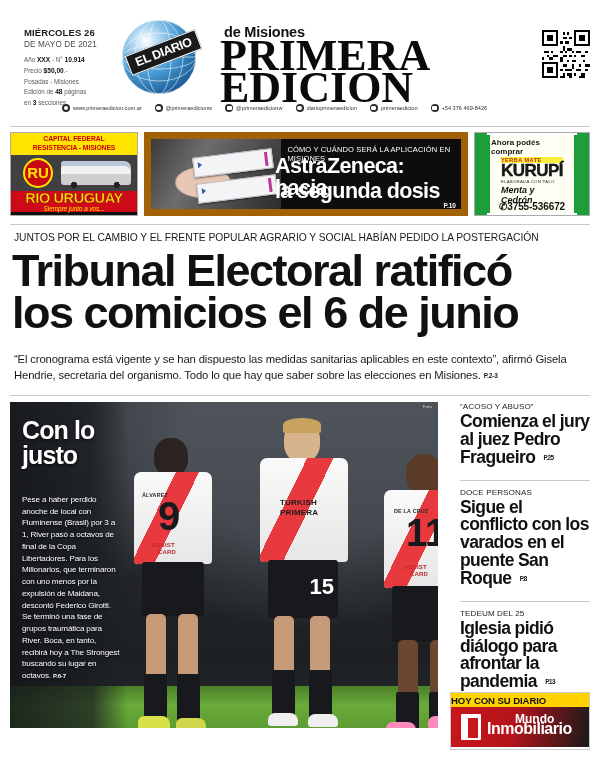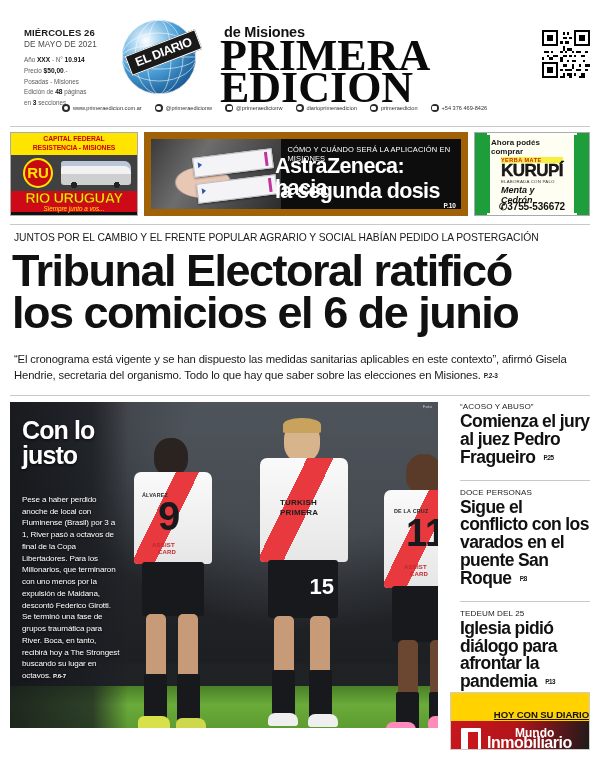--- a/index.html
+++ b/index.html
@@ -282,22 +282,22 @@
     font-size: 17.5px; font-weight: 800; color: #111; line-height: 1.02; letter-spacing: -.6px;
   }
   .side-head .pg { font-size: 6.3px; font-weight: bold; vertical-align: 3px; margin-left: 4px;}
   .side-sep { height:1px; background:#c9c9c9; margin: 7px 0 7px 10px; }
 
   .ad-mundo {
     position: absolute; left: 450px; top: 692px; width: 140px; height: 58px;
     overflow: hidden; border: 1px solid #ccc;
   }
   .mundo-top {
-    background: #ffd200; color: #111; text-align: right;
-    font-size: 9.6px; font-weight: 800; letter-spacing: -.1px; padding: 16px 0 1px; text-decoration: underline;
+    background: #ffd200; color: #111; text-align: left;
+    font-size: 9.6px; font-weight: 800; letter-spacing: -.1px; padding: 2px 0 1px;
   }
   .mundo-body {
     height: 40px; position: relative;
     background: linear-gradient(100deg, #c9161d 0%, #b3141a 45%, #1a1a1a 100%);
   }
   .mundo-door {
     position:absolute; left:10px; top:7px; width:20px; height:26px; background:#fff; border-radius:1px;
   }
   .mundo-door::after{
     content:""; position:absolute; right:3px; top:4px; width:12px; height:20px;

